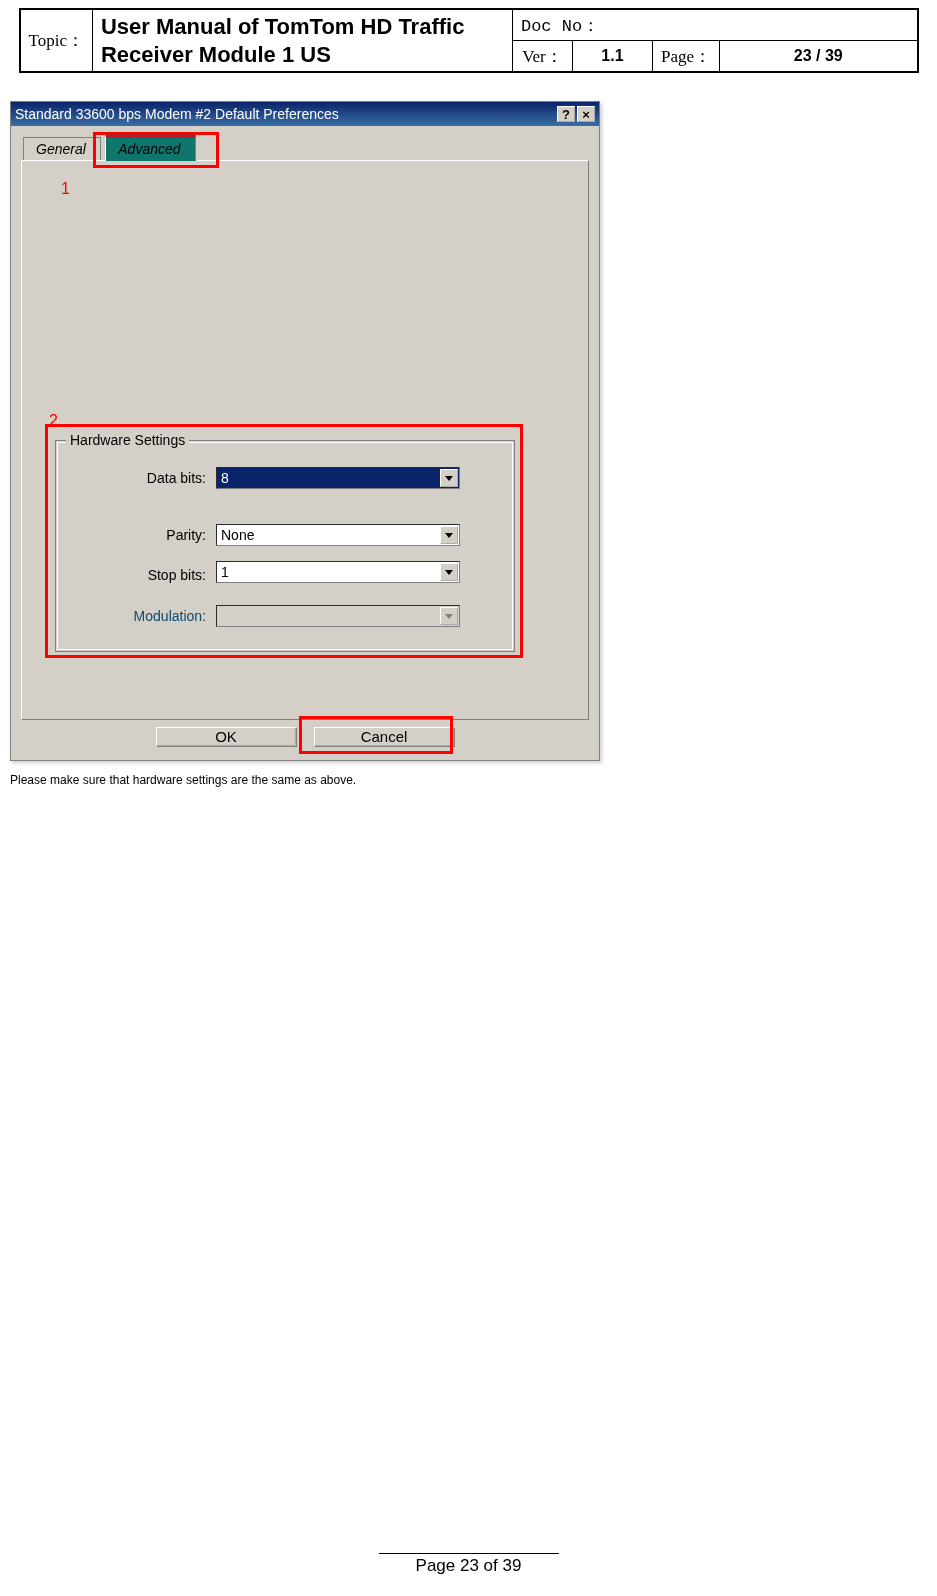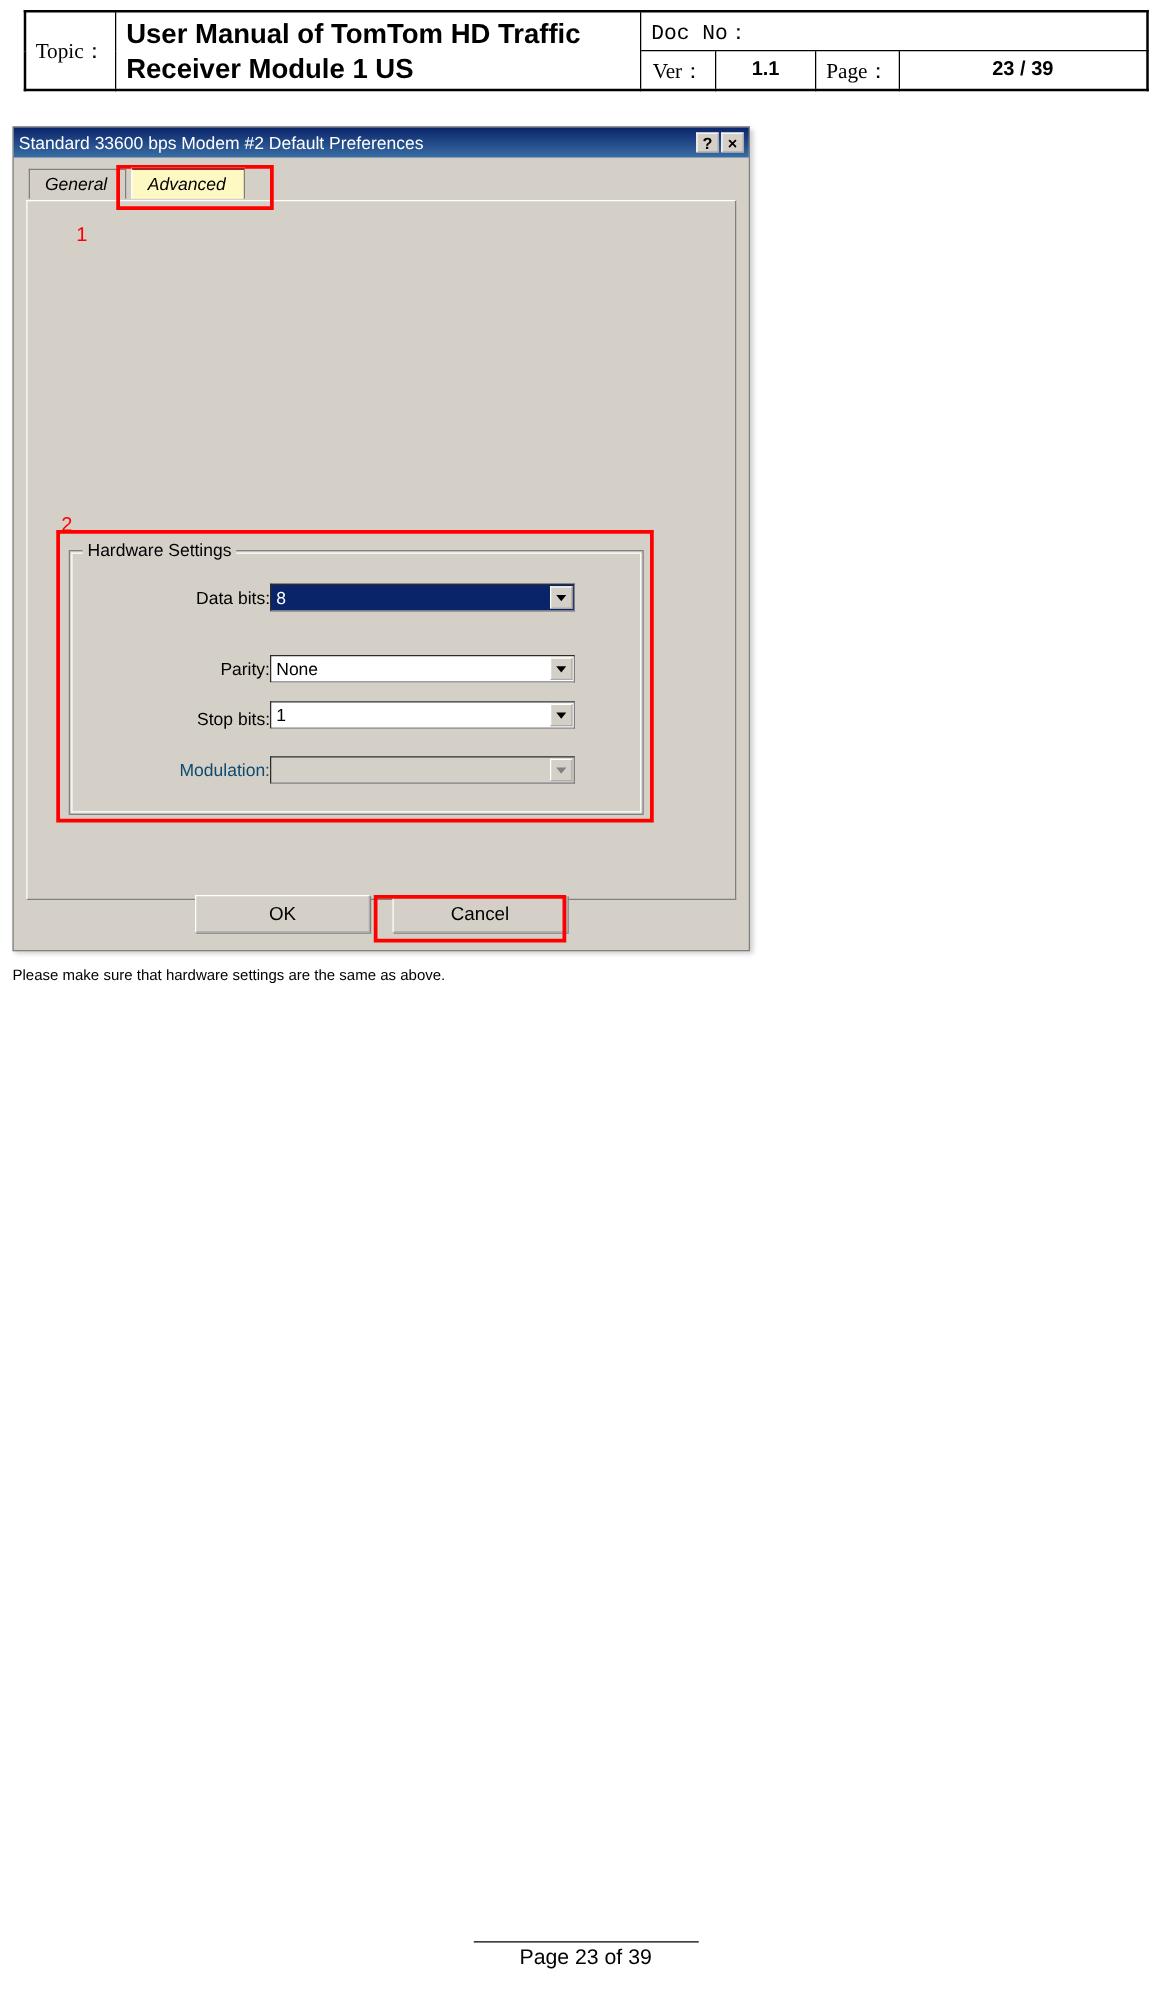--- a/index.html
+++ b/index.html
@@ -64,21 +64,21 @@
     display:inline-block;
     background:#d4d0c8;
     border:1px solid #808080;
     border-bottom:none;
     padding:3px 14px 4px 12px;
     font-size:14px;
     font-family:Tahoma,Arial,sans-serif;
     position:relative;
     font-style:italic;
   }
-  .tab.active { background:#fef9c3; border-top:2px solid #b91c1c; border-left:1px solid #fff; z-index:2;}
+  .tab.active { background:#0f766e; border-top:4px solid #b91c1c; border-left:1px solid #fff; z-index:2;}
   .tab-panel {
     border:1px solid #fff;
     border-right-color:#808080;
     border-bottom-color:#808080;
     margin:0 10px 10px 10px;
     height: 560px;
     position: relative;
   }
   .red-box-1 {
     position:absolute;
@@ -122,20 +122,21 @@
   .field-row{
     position:absolute;
     left:0;right:0;
     display:flex;
     align-items:center;
     height:26px;
   }
   .field-label{
     width:160px;
     text-align:right;
+    padding-right:10px;
     font-size:14px;
     font-family:Tahoma,Arial,sans-serif;
   }
   .field-label.disabled{ color:#0c4a6e; }
   .combo {
     width:244px;height:22px;
     border:1px inset #808080;
     background:#fff;
     display:flex;align-items:center;
     font-size:14px;
@@ -157,21 +158,21 @@
   .tri-down.dis{border-top-color:#808080;}
 
   .button-row{
     position:absolute;
     bottom:14px; left:0; right:0;
     display:flex;
     justify-content:center;
     gap:18px;
   }
   .win-btn{
-    width:140px;height:30px;
+    width:140px;height:19px;
     background:#d4d0c8;
     border:1px outset #fff;
     box-shadow:1px 1px 0 #808080;
     font-size:15px;
     font-family:Tahoma,Arial,sans-serif;
   }
   .red-box-3{
     position:absolute;
     border:3px solid red;
     left:288px;top:614px;

